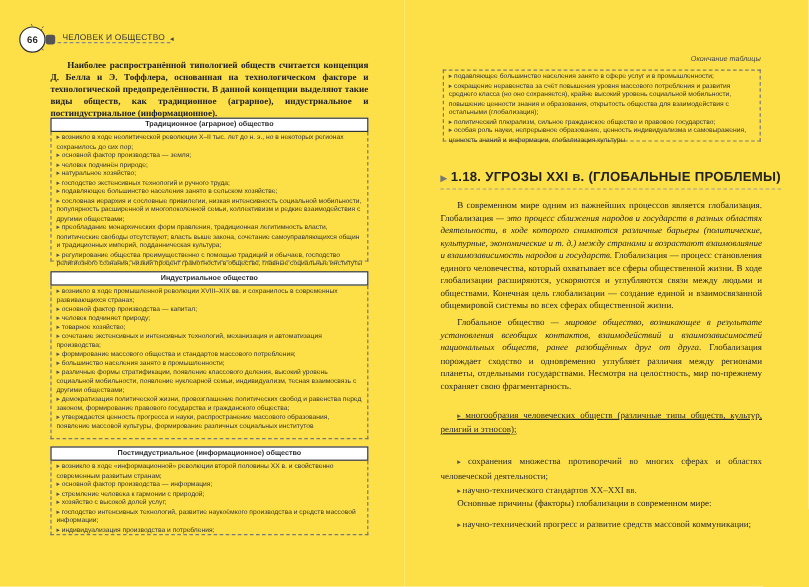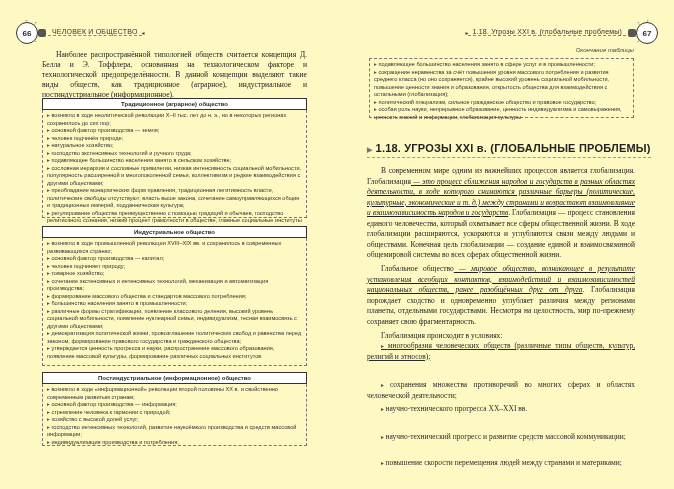--- a/index.html
+++ b/index.html
@@ -1,19 +1,19 @@
 <!DOCTYPE html>
 <html><head>
 <meta charset="utf-8">
 <style>
   * { box-sizing: border-box; margin: 0; padding: 0; }
   html, body { width: 674px; height: 489px; background: #ffffff; overflow: hidden; }
   body { position: relative; font-family: "Liberation Serif", serif; color: #2a2a2a; }
 
-  .page { position: absolute; top: 0; height: 489px; width: 337px; background: #fef9c3; }
+  .page { position: absolute; top: 0; height: 489px; width: 337px; background: #fde047; }
   .page.left { left: 0; }
   .page.right { left: 337px; }
 
   
   .run-head { position: absolute; top: 18px; height: 28px; display: flex; align-items: center; }
   .left .run-head { left: 14px; }
   .right .run-head { right: 14px; flex-direction: row-reverse; }
   .badge-wrap { position: relative; width: 34px; height: 28px; }
   .badge { position: absolute; top: 4px; width: 22px; height: 22px; border: 1.2px solid #333; border-radius: 50%;
            font: bold 8px "Liberation Sans", sans-serif; display: flex; align-items: center; justify-content: center; background:#fff; }
@@ -23,42 +23,42 @@
   .left .bulb { left: 24px; }
   .right .bulb { right: 24px; }
   .rays { position: absolute; top: 0; width: 34px; height: 28px; }
   .run-title { font: 7px "Liberation Sans", sans-serif; color:#333; letter-spacing: .2px; padding: 0 4px; }
   .left .run-title { border-bottom: 1px dashed #888; }
   .right .run-title { border-bottom: 1px dashed #888; }
   .run-arrow { font: 6px "Liberation Sans", sans-serif; color:#444; }
 
   
   .para { position: absolute; font-size: 7.6px; line-height: 10px; text-align: justify; text-indent: 14px; color:#222; }
-  .left .para.intro { left: 42px; width: 265px; top: 50px; }
+  .left .para.intro { left: 42px; width: 265px; top: 50px; font-weight: bold; }
 
   
   .tbl-head { position: absolute; left: 42px; width: 265px; border: 1px solid #333; text-align: center;
               font: bold 6px "Liberation Sans", sans-serif; padding: 2px 0; background:#fff; }
   .tbl-body { position: absolute; left: 42px; width: 265px; border: 1px dashed #777; border-top: none;
               font: 5.6px "Liberation Sans", sans-serif; line-height: 7.5px; padding: 2px 4px; color:#333; }
   .tbl-body li { list-style: none; }
   .tbl-body li::before { content: "▸ "; color:#555; }
 
   .right .tbl-body { left: 32px; width: 265px; border-top: 1px dashed #777; }
   .table-note { position: absolute; right: 40px; top: 47px; font: italic 6px "Liberation Sans", sans-serif; color:#444; }
 
   .sec-title { position: absolute; left: 30px; top: 142px; font: bold 11px "Liberation Sans", sans-serif; color:#222;
                border-bottom: 1px dashed #999; padding-bottom: 3px; letter-spacing: .2px; }
   .sec-title .tri { font-size: 7px; color:#777; margin-right: 3px; }
 
   .right .para { left: 30px; width: 268px; font-size: 7.5px; line-height: 10.5px; }
   .bullet-para { position: absolute; left: 30px; width: 268px; font-size: 7.5px; line-height: 10.5px; text-align: justify; text-indent: 14px; }
   .bullet-para::before { content: "▸ "; font-size: 6px; color:#555; }
   .b { font-weight: normal; }
-  .i { font-style: italic; text-decoration: underline; }
+  .i { font-style: italic; }
 </style>
 </head>
 <body>
 
 <div class="page left">
   <div class="run-head">
     <div class="badge-wrap">
       <svg class="rays" viewBox="0 0 34 28">
         <path d="M12 2 L14 6 M22 4 L20 8 M26 14 L31 14 M22 24 L20 20 M12 26 L14 22" stroke="#555" stroke-width="0.8" fill="none" stroke-dasharray="1.5 1"></path>
       </svg>
@@ -103,48 +103,36 @@
     <li>возникло в ходе «информационной» революции второй половины XX в. и свойственно современным развитым странам;</li>
     <li>основной фактор производства — информация;</li>
     <li>стремление человека к гармонии с природой;</li>
     <li>хозяйство с высокой долей услуг;</li>
     <li>господство интенсивных технологий, развитие наукоёмкого производства и средств массовой информации;</li>
     <li>индивидуализация производства и потребления;</li>
   </ul>
 </div>
 
 <div class="page right">
-  <div class="run-head">
-    <div class="badge-wrap">
-      <svg class="rays" viewBox="0 0 34 28">
-        <path d="M22 2 L20 6 M12 4 L14 8 M8 14 L3 14 M12 24 L14 20 M22 26 L20 22" stroke="#555" stroke-width="0.8" fill="none" stroke-dasharray="1.5 1"></path>
-      </svg>
-      <div class="badge">67</div>
-      <div class="bulb"></div>
-    </div>
-    <span class="run-title">1.18. Угрозы XXI в. (глобальные проблемы)</span>
-    <span class="run-arrow">▸</span>
-  </div>
 
   <div class="table-note">Окончание таблицы</div>
 
   <ul class="tbl-body" style="top:58px; height:60px;">
     <li>подавляющее большинство населения занято в сфере услуг и в промышленности;</li>
     <li>сокращение неравенства за счёт повышения уровня массового потребления и развития среднего класса (но оно сохраняется), крайне высокий уровень социальной мобильности, повышение ценности знания и образования, открытость общества для взаимодействия с остальными (глобализация);</li>
     <li>политический плюрализм, сильное гражданское общество и правовое государство;</li>
     <li>особая роль науки, непрерывное образование, ценность индивидуализма и самовыражения, ценность знаний и информации, глобализация культуры</li>
   </ul>
 
   <div class="sec-title">
     <span class="tri">▶</span><span>1.18. УГРОЗЫ XXI в. (ГЛОБАЛЬНЫЕ ПРОБЛЕМЫ)</span>
   </div>
 
   <p class="para" style="top:166px;"><span>В современном мире одним из важнейших процессов является глобализация. </span><span class="b">Глобализация</span><span class="i"> — это процесс сближения народов и государств в разных областях деятельности, в ходе которого снимаются различные барьеры (политические, культурные, экономические и т. д.) между странами и возрастают взаимовлияние и взаимозависимость народов и государств</span><span>. Глобализация — процесс становления единого человечества, который охватывает все сферы общественной жизни. В ходе глобализации расширяются, ускоряются и углубляются связи между людьми и обществами. Конечная цель глобализации — создание единой и взаимосвязанной общемировой системы во всех сферах общественной жизни.</span></p>
 
   <p class="para" style="top:264px;"><span class="b">Глобальное общество</span><span class="i"> — мировое общество, возникающее в результате установления всеобщих контактов, взаимодействий и взаимозависимостей национальных обществ, ранее разобщённых друг от друга</span><span>. Глобализация порождает сходство и одновременно углубляет различия между регионами планеты, отдельными государствами. Несмотря на целостность, мир по-прежнему сохраняет свою фрагментарность.</span></p>
 
-  <p class="para" style="top:331px;">Глобализация происходит в условиях:</p>
   <p class="bullet-para" style="top:341px;text-decoration:underline;">многообразия человеческих обществ (различные типы обществ, культур, религий и этносов);</p>
   <p class="bullet-para" style="top:380px;">сохранения множества противоречий во многих сферах и областях человеческой деятельности;</p>
-  <p class="bullet-para" style="top:404px;">научно-технического прогресса XX–XXI вв.</p>
+  <p class="bullet-para" style="top:404px;">научно-технического стандартов XX–XXI вв.</p>
+  <p class="para b" style="top:415px; text-indent:0; left:44px; width:254px;">Основные причины (факторы) глобализации в современном мире:</p>
   <p class="bullet-para" style="top:432px;">научно-технический прогресс и развитие средств массовой коммуникации;</p>
-  <p class="bullet-para" style="top:458px;">повышение скорости перемещения людей между странами и материками;</p>
 </div>
 
 </body></html>

